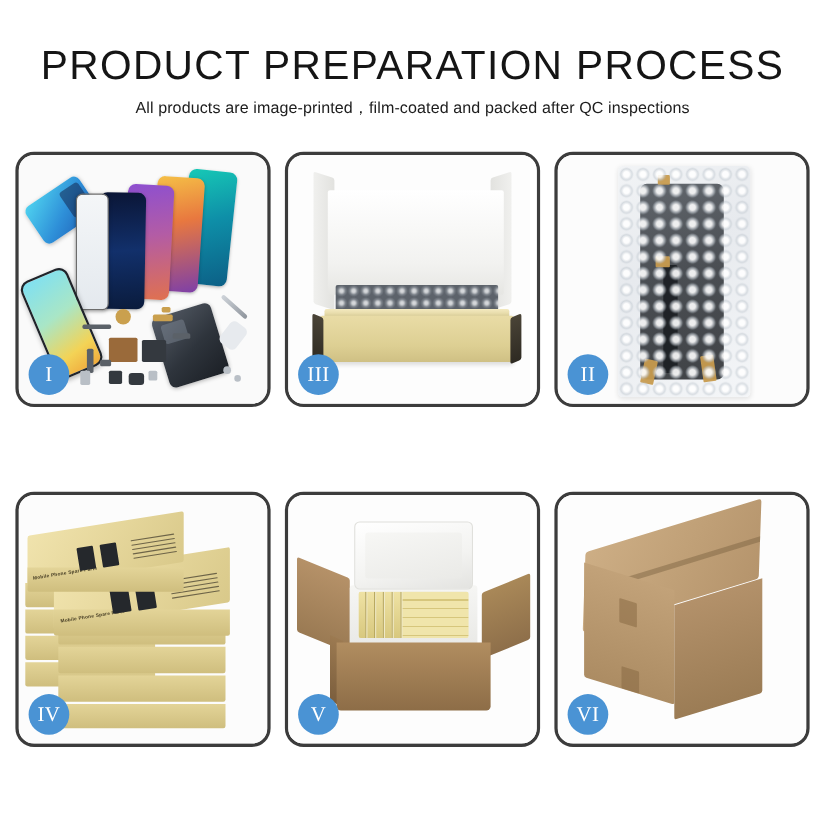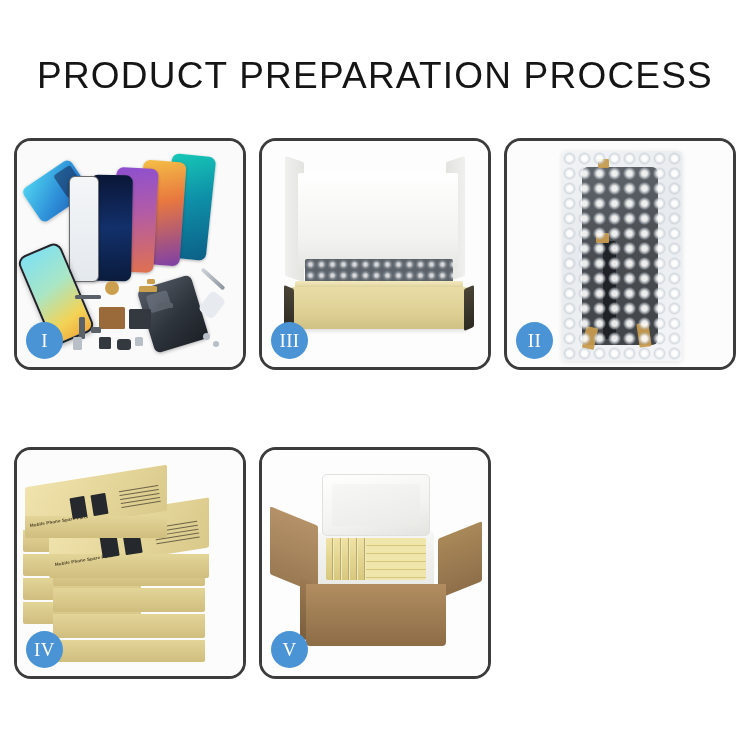--- a/index.html
+++ b/index.html
@@ -16,21 +16,21 @@
     position: relative;
     width: 750px;
     height: 750px;
     background: #ffffff;
   }
 
   
   .header { position: absolute; top: 0; left: 0; width: 750px; text-align: center; }
 
   .page-title {
-    margin-top: 56px;
+    margin-top: 40px;
     font-size: 37px;
     font-weight: 400;
     letter-spacing: 1.2px;
     color: #151515;
     line-height: 1.08;
     font-family: "Liberation Sans", sans-serif;
   }
 
   .page-subtitle {
     margin-top: 9px;
@@ -322,20 +322,21 @@
     position: absolute; background: rgba(136,106,68,.55); border-radius: 1px;
   }
 </style>
 </head>
 <body>
 
 <div id="page">
 
   <div class="header">
     <div class="page-title">PRODUCT PREPARATION PROCESS</div>
+    <div class="page-subtitle">All products are image-printed，film-coated and packed after QC inspections</div>
   </div>
 
   <div class="grid">
 
     <div class="panel">
       <div class="panel-stage p1">
         <div class="ph-blue"></div>
         <div class="ph ph-f1"></div>
         <div class="ph ph-f2"></div>
         <div class="ph ph-f3"></div>
@@ -468,15 +469,25 @@
             <i style="left:32px;"></i>
           <b></b>
         </div>
         <div class="v-foamLid"></div>
         <div class="v-frontL"></div>
         <div class="v-front"></div>
       </div>
       <div class="badge">V</div>
     </div>
 
+    <div class="panel">
+      <div class="panel-stage p6">
+        <div class="c-top"></div>
+        <div class="c-left"></div>
+        <div class="c-right"></div>
+        <div class="c-tape" style="left:56px;top:96px;width:16px;height:22px;transform:skewY(17deg);"></div>
+        <div class="c-tape" style="left:58px;top:158px;width:16px;height:20px;transform:skewY(17deg);"></div>
+      </div>
+      <div class="badge">VI</div>
+    </div>
 
   </div>
 </div>
 
 </body></html>

